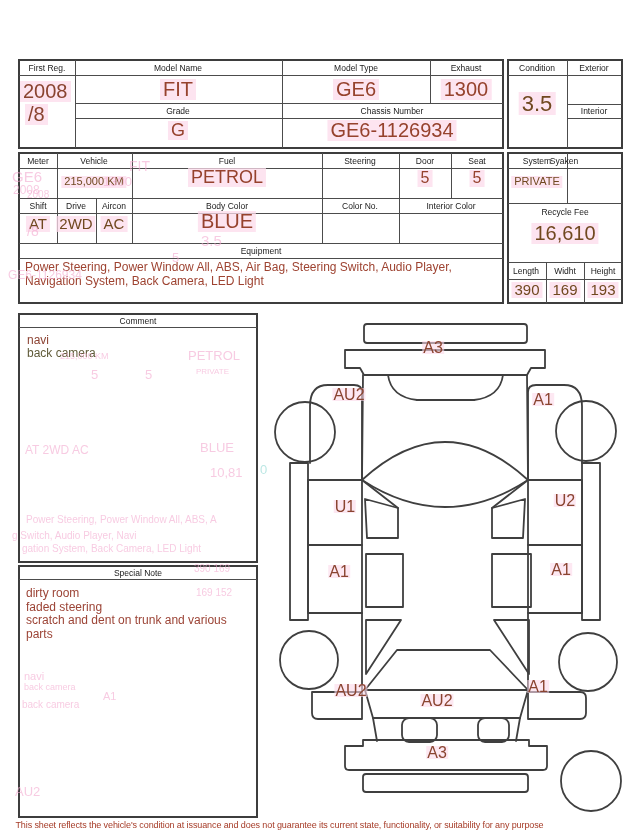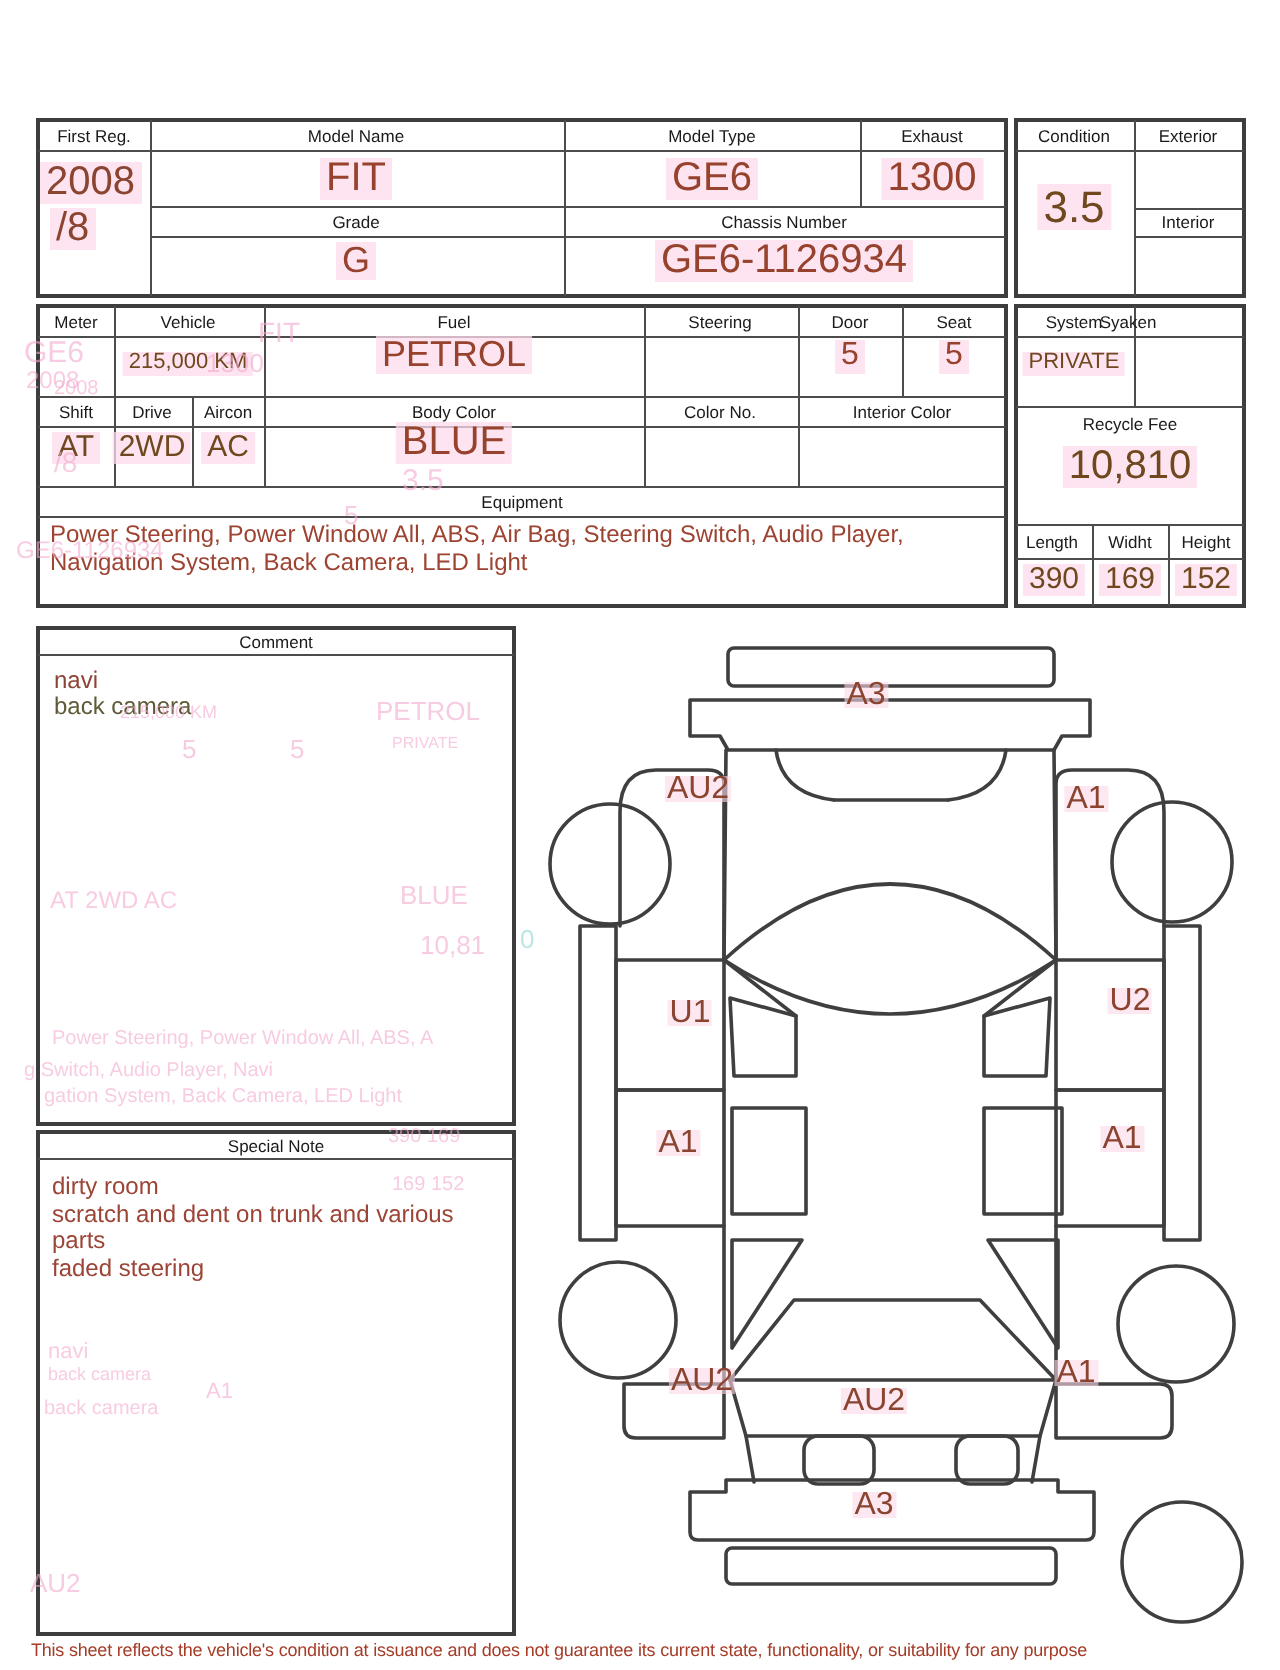--- a/index.html
+++ b/index.html
@@ -141,33 +141,33 @@
   <div class="valc" style="left:227px;top:168px;font-size:18px">PETROL</div>
   <div class="valc" style="left:425px;top:170px;font-size:16px">5</div>
   <div class="valc" style="left:477px;top:170px;font-size:16px">5</div>
   <div class="valc cond" style="left:38px;top:216px;font-size:15px">AT</div>
   <div class="valc cond" style="left:76px;top:216px;font-size:15px">2WD</div>
   <div class="valc cond" style="left:114px;top:216px;font-size:15px">AC</div>
   <div class="valc" style="left:227px;top:211px;font-size:20px">BLUE</div>
   <div class="equip">Power Steering, Power Window  All, ABS, Air Bag, Steering Switch, Audio Player, Navigation System, Back Camera, LED Light</div>
 
   <div class="valc cond" style="left:537px;top:176px;font-size:11px">PRIVATE</div>
-  <div class="valc cond" style="left:565px;top:223px;font-size:20px">10,810</div>
+  <div class="valc cond" style="left:565px;top:223px;font-size:20px">16,610</div>
   <div class="valc cond" style="left:527px;top:282px;font-size:15px">390</div>
   <div class="valc cond" style="left:565px;top:282px;font-size:15px">169</div>
-  <div class="valc cond" style="left:603px;top:282px;font-size:15px">152</div>
+  <div class="valc cond" style="left:603px;top:282px;font-size:15px">193</div>
 
   <div class="note" style="left:27px;top:334px">
     <div>navi</div>
     <div class="alt">back camera</div>
   </div>
   <div class="snote">
     <div>dirty room</div>
+    <div>faded steering</div>
     <div>scratch and dent on trunk and various parts</div>
-    <div>faded steering</div>
   </div>
 
   <svg style="left:260px;top:312px" width="375" height="500" viewBox="0 0 375 500" fill="none" stroke="#3f3f3f" stroke-width="1.8" stroke-linejoin="round" stroke-linecap="round">
 
     <rect x="104" y="12" width="163" height="19" rx="3"></rect>
     <path d="M85,38 H285 V56 H271 L267,63 H104 L100,56 H85 Z"></path>
 
     <path d="M103,63 L102,168"></path>
     <path d="M267,63 L268,168"></path>
     <path d="M128,63 Q131,85 157,88"></path>

